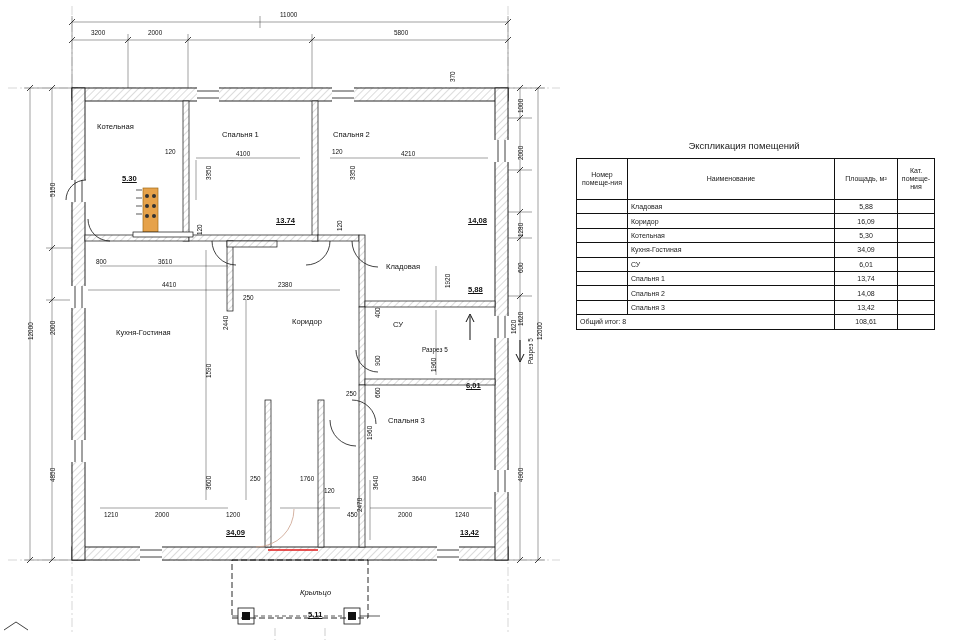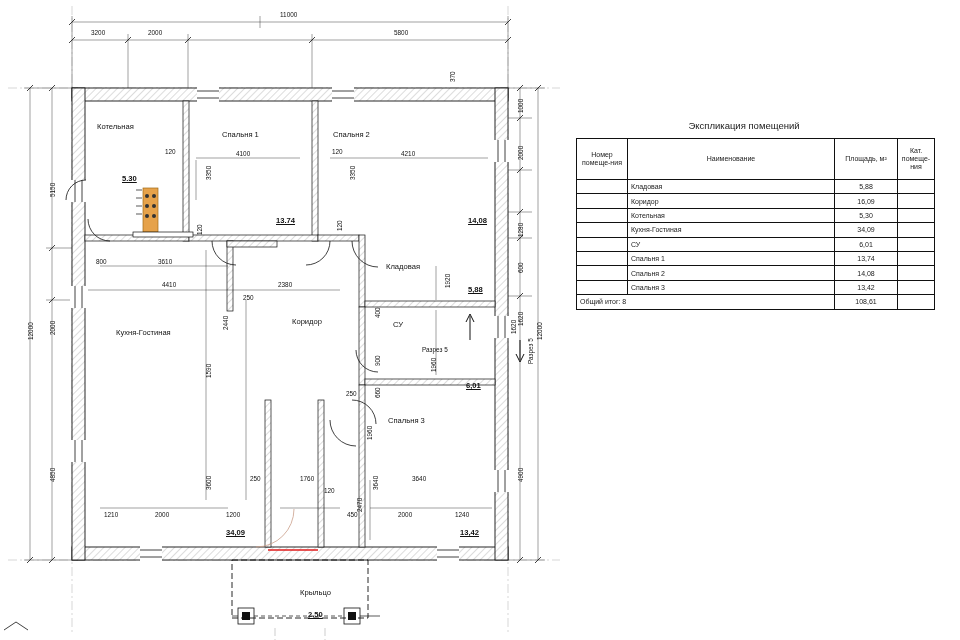--- a/index.html
+++ b/index.html
@@ -5,21 +5,21 @@
   html,body{margin:0;padding:0;background:#fff;}
   body{width:960px;height:640px;overflow:hidden;font-family:"Liberation Sans",sans-serif;color:#1a1a1a;}
   #stage{position:relative;width:960px;height:605px;}
   .plan-svg{position:absolute;left:0;top:0;}
   .lbl{position:absolute;font-size:7.2px;color:#111;white-space:nowrap;}
   .lbl.room{font-size:7.6px;}
   .lbl.area{font-size:7.6px;text-decoration:underline;font-weight:bold;}
   .lbl.dim{font-size:6.4px;}
   .lbl.rot{transform-origin:0 0;transform:rotate(-90deg);}
   .table-wrap{position:absolute;left:576px;top:120px;}
-  .tbl-title{font-size:9.5px;text-align:center;width:336px;margin-bottom:7px;}
+  .tbl-title{font-size:9.5px;text-align:center;width:336px;margin-bottom:7px;margin-top:20px;}
   table.exp{border-collapse:collapse;font-size:7px;}
   table.exp td,table.exp th{border:1px solid #111;padding:0 3px;font-weight:normal;}
   table.exp th{height:40px;vertical-align:middle;text-align:center;font-size:7px;line-height:1.15;}
   table.exp td{height:13.4px;vertical-align:middle;}
   .c-num{width:44px;}
   .c-name{width:200px;}
   .c-area{width:56px;text-align:center;}
   .c-cat{width:30px;}
   .tot-l{text-align:left;}
 </style>
@@ -272,22 +272,22 @@
 
   <div class="lbl room" style="left:393px;top:320px;">СУ</div>
   <div class="lbl area" style="left:466px;top:381px;">6,01</div>
 
   <div class="lbl room" style="left:116px;top:328px;">Кухня-Гостиная</div>
   <div class="lbl area" style="left:226px;top:528px;">34,09</div>
 
   <div class="lbl room" style="left:388px;top:416px;">Спальня 3</div>
   <div class="lbl area" style="left:460px;top:528px;">13,42</div>
 
-  <div class="lbl room" style="left:300px;top:588px;">Крыльцо</div>
-  <div class="lbl area" style="left:308px;top:610px;">2.50</div>
+  <div class="lbl room" style="left:300px;top:588px;font-style:italic;">Крыльцо</div>
+  <div class="lbl area" style="left:308px;top:610px;">5.11</div>
 
   <div class="lbl dim" style="left:422px;top:346px;">Разрез 5</div>
   <div class="lbl dim rot" style="left:527px;top:364px;">Разрез 5</div>
 
   <div class="lbl dim" style="left:165px;top:148px;">120</div>
   <div class="lbl dim" style="left:236px;top:150px;">4100</div>
   <div class="lbl dim" style="left:332px;top:148px;">120</div>
   <div class="lbl dim" style="left:401px;top:150px;">4210</div>
   <div class="lbl dim rot" style="left:205px;top:180px;">3350</div>
   <div class="lbl dim rot" style="left:349px;top:180px;">3350</div>

